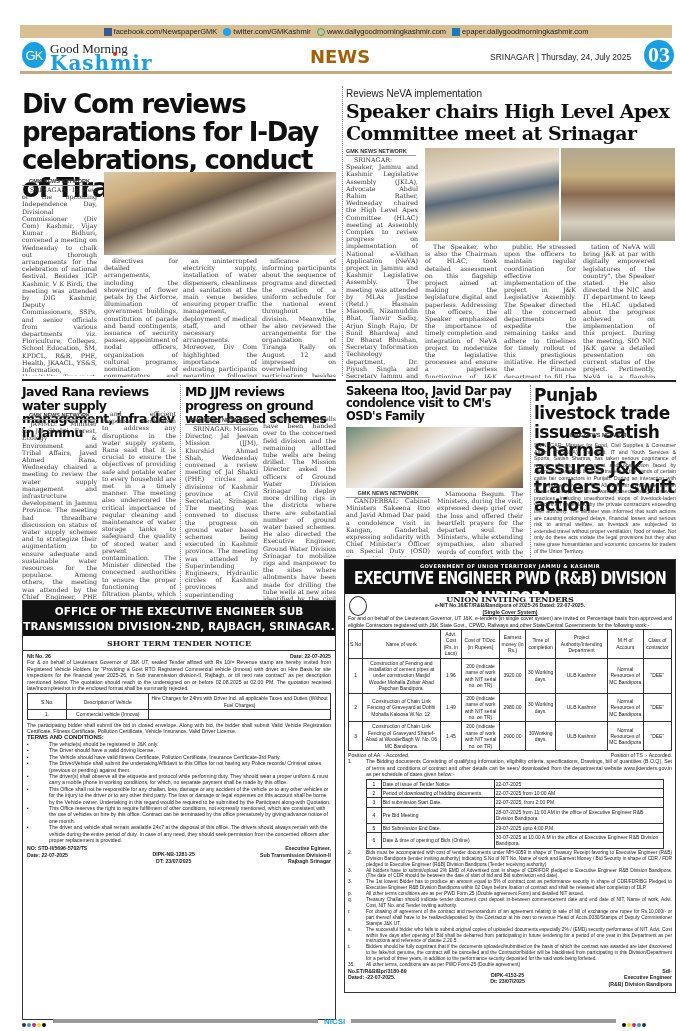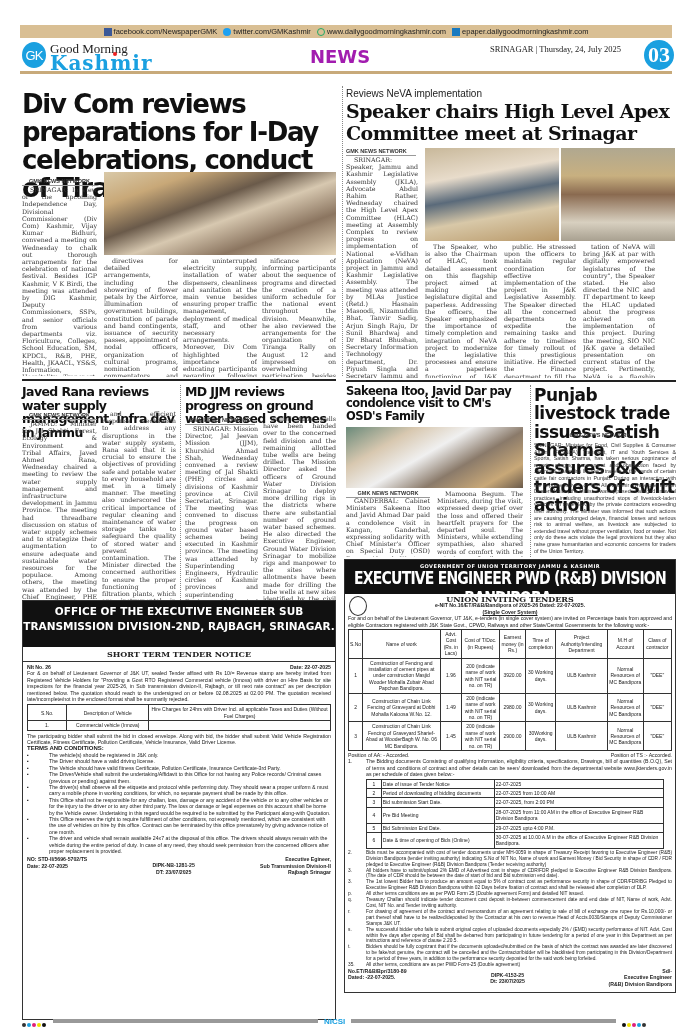--- a/index.html
+++ b/index.html
@@ -6,22 +6,22 @@
 html,body{width:680px;height:1031px;background:#fff;overflow:hidden}
 body{position:relative;font-family:"DejaVu Serif",serif;color:#222}
 .abs{position:absolute}
 .topbar{left:20px;top:25px;width:652px;height:13px;background:#d9bf94;display:flex;justify-content:center;align-items:center;gap:6px;font-family:"Liberation Sans",sans-serif;font-size:7.5px;color:#222}
 .topbar .ic{display:inline-block;width:8px;height:8px;margin-right:2px;vertical-align:middle}
 .masthead{left:20px;top:38px;width:652px;height:36px;border-bottom:3px solid #c8aa7a}
 .logo-circle{left:2px;top:4px;width:24px;height:26px;border-radius:50%;background:#1aa0e0;color:#fff;font-family:"Liberation Sans",sans-serif;font-size:13px;display:flex;align-items:center;justify-content:center;letter-spacing:-1px}
 .logo-gm{left:30px;top:3px;font-family:"Liberation Serif",serif;font-size:13px;color:#222}
 .logo-k{left:30px;top:13px;font-family:"DejaVu Serif",serif;font-weight:bold;font-size:20px;color:#1aa0e0;letter-spacing:1px}
 .logo-dot{left:93px;top:14px;width:4px;height:4px;border-radius:50%;background:#e22}
-.news-label{left:290px;top:8px;font-family:"DejaVu Sans",sans-serif;font-weight:bold;font-size:18px;color:#a21caf}
-.dateline{left:470px;top:6px;font-family:Liberation Serif, serif;font-size:8.5px;color:#222}
+.news-label{left:290px;top:8px;font-family:"DejaVu Sans",sans-serif;font-weight:bold;font-size:18px;color:#a16207}
+.dateline{left:470px;top:14px;font-family:Liberation Sans, sans-serif;font-size:8.5px;color:#222}
 .page-no{left:624px;top:2px;width:30px;height:30px;border-radius:50%;background:#1aa0e0;color:#fff;font-family:"Liberation Serif",serif;font-weight:bold;font-size:22px;display:flex;align-items:center;justify-content:center}
 .h1{font-family:"DejaVu Sans",sans-serif;font-weight:bold;color:#111;line-height:1.08;letter-spacing:-1px}
 .byline{font-family:"Liberation Sans",sans-serif;font-weight:bold;font-size:5.5px;color:#333;border-bottom:1px solid #999;padding-bottom:1px}
 .col{font-size:6.3px;line-height:7.2px;color:#333;text-align:justify;overflow:hidden}
 .col p{text-indent:8px}
 .photo{background:linear-gradient(135deg,#a88c6a,#d8c2a0 30%,#8a7a66 60%,#c0a584);overflow:hidden}
 .rule{background:#222;height:2px}
 .vrule{border-left:1px dotted #888}
 .kicker{font-family:"Liberation Sans",sans-serif;font-size:10px;color:#222}
 .ad{border:1px solid #333;background:#fff}
@@ -123,21 +123,21 @@
   </div>
 <div class="abs vrule" style="left:530px;top:385px;height:172px"></div>
 
 <div class="abs h1" style="left:534px;top:386px;width:142px;font-size:17px;letter-spacing:-0.5px">Punjab livestock trade issues: Satish Sharma assures J&amp;K traders of swift action</div>
 <div class="abs byline" style="left:560px;top:432px;width:80px;text-align:center;border:none">GMK NEWS NETWORK</div>
 <div class="abs" style="left:534px;top:442px;width:142px;height:116px;font-family:'Liberation Sans',sans-serif;font-size:5.3px;line-height:6.6px;color:#333;text-align:justify;overflow:hidden">
     <p style="text-indent:0">SRINAGAR: Minister for Food, Civil Supplies &amp; Consumer Affairs (FCS&amp;CA), Transport, IT and Youth Services &amp; Sports, Satish Sharma, has taken serious cognizance of reports alleging harassment and obstruction faced by Jammu &amp; Kashmir's livestock traders at the hands of certain cattle fair contractors in Punjab. During an interaction with the representatives of the All Kashmir Wholesale Mutton Dealers Union, the Minister was apprised of alleged unlawful practices, including unauthorized stops of livestock-laden vehicles en route J&amp;K, by the private contractors exceeding their authority. The Minister was informed that such actions are causing prolonged delays, financial losses and serious risk to animal welfare, as livestock are subjected to extended travel without proper ventilation, food or water. Not only do these acts violate the legal provisions but they also raise grave humanitarian and economic concerns for traders of the Union Territory.</p>
   </div>
 
 <div class="abs ad" style="left:22px;top:600px;width:314px;height:420px">
-  <div class="ad-black" style="height:46px;padding-top:3px;font-size:10.5px;line-height:15px">
+  <div class="ad-black" style="height:35px;padding-top:3px;font-size:10.5px;line-height:15px">
     <div>OFFICE OF THE EXECUTIVE ENGINEER SUB</div>
     <div>TRANSMISSION DIVISION-2ND, RAJBAGH, SRINAGAR.</div>
   </div>
   <div style="text-align:center;font-family:'DejaVu Serif',serif;font-weight:bold;font-size:8px;border-bottom:1px solid #333;padding:2px 0">SHORT TERM TENDER NOTICE</div>
   <div class="small" style="padding:2px 4px">
     <div style="display:flex;justify-content:space-between;font-weight:bold">
       <span>NIt No. 26</span>
       <span>Date: 22-07-2025</span>
     </div>
     <div style="text-align:justify">For &amp; on behalf of Lieutenant Governor of J&amp;K UT, sealed Tender affixed with Rs 10/= Revenue stamp are hereby invited from Registered Vehicle Holders for "Providing a Govt RTO Registered Commercial vehicle (Innova) with driver on Hire Basis for site inspections for the financial year 2025-26, in Sub transmission division-II, Rajbagh, or till next rate contract" as per description mentioned below. The quotation should reach to the undersigned on or before 02.08.2025 at 02.00 PM. The quotation received late/incomplete/not in the enclosed format shall be summarily rejected.</div>

